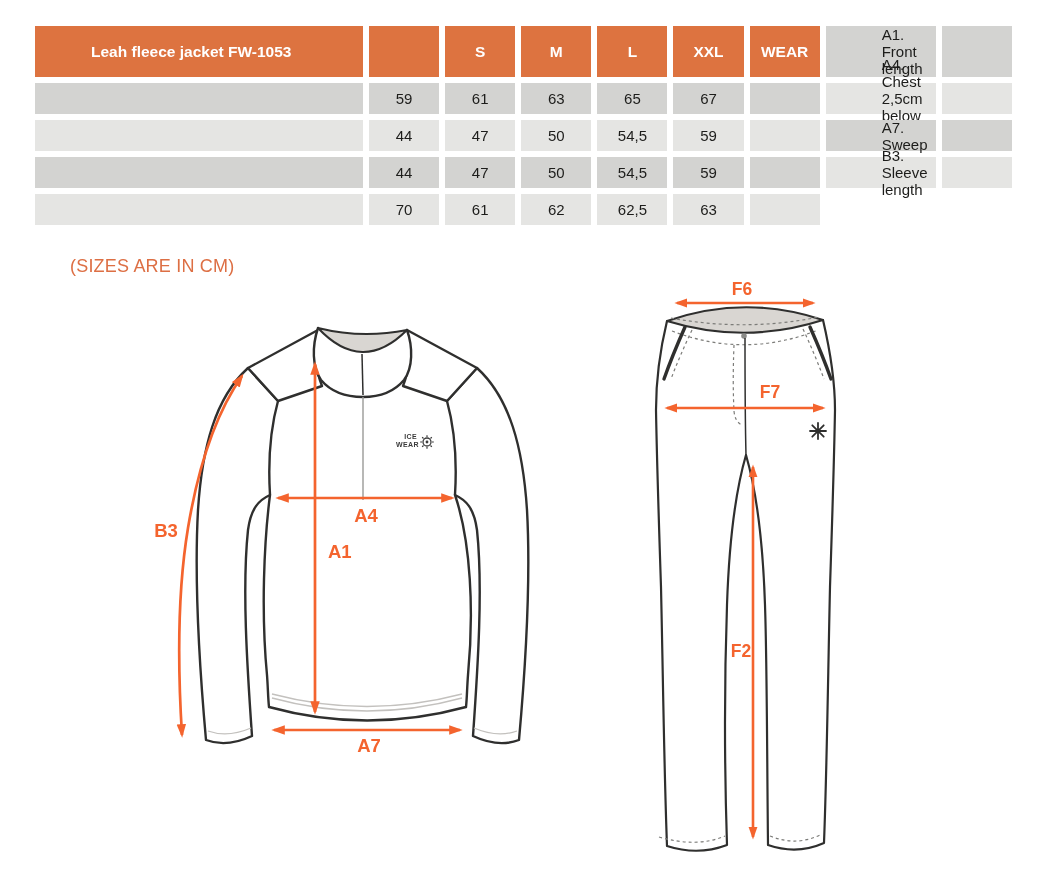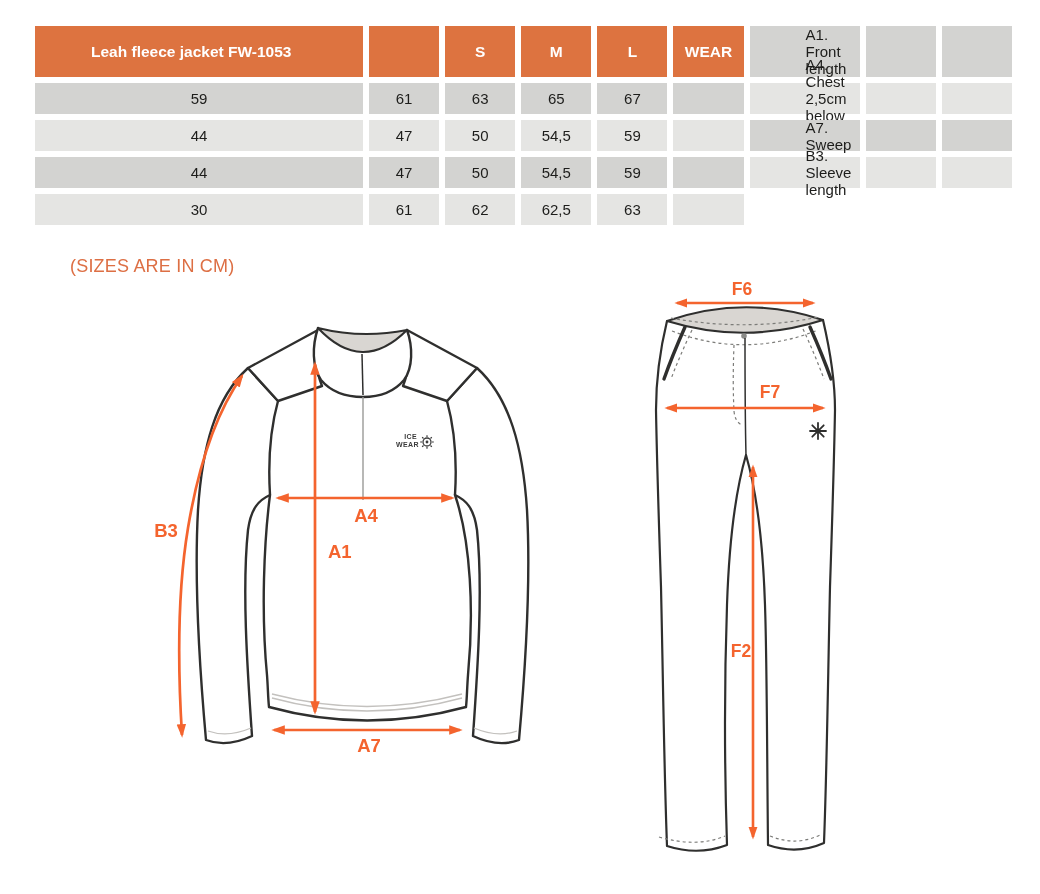--- a/index.html
+++ b/index.html
@@ -51,20 +51,21 @@
 <body>
 
 <div class="page">
 
   <div class="size-table" id="size-table">
       <div class="cell head product">Leah fleece jacket FW-1053</div>
       <div class="cell head"></div>
       <div class="cell head center">S</div>
       <div class="cell head center">M</div>
       <div class="cell head center">L</div>
+      <div class="cell head center">XXL</div>
       <div class="cell head center">WEAR</div>
       <div class="cell body dark label">A1. Front length</div>
       <div class="cell body dark"></div>
       <div class="cell body dark center"></div>
       <div class="cell body dark center">59</div>
       <div class="cell body dark center">61</div>
       <div class="cell body dark center">63</div>
       <div class="cell body dark center">65</div>
       <div class="cell body dark center">67</div>
       <div class="cell body dark center"></div>
@@ -82,21 +83,21 @@
       <div class="cell body dark center"></div>
       <div class="cell body dark center">44</div>
       <div class="cell body dark center">47</div>
       <div class="cell body dark center">50</div>
       <div class="cell body dark center">54,5</div>
       <div class="cell body dark center">59</div>
       <div class="cell body dark center"></div>
       <div class="cell body light label">B3. Sleeve length</div>
       <div class="cell body light"></div>
       <div class="cell body light center"></div>
-      <div class="cell body light center">30</div>
+      <div class="cell body light center">70</div>
       <div class="cell body light center">61</div>
       <div class="cell body light center">62</div>
       <div class="cell body light center">62,5</div>
       <div class="cell body light center">63</div>
       <div class="cell body light center"></div>
     </div>
 
   <div class="sizes-note">(SIZES ARE IN CM)</div>
 
   <svg class="drawing" style="left:130px;top:290px" width="450" height="490" viewBox="0 0 450 490">

